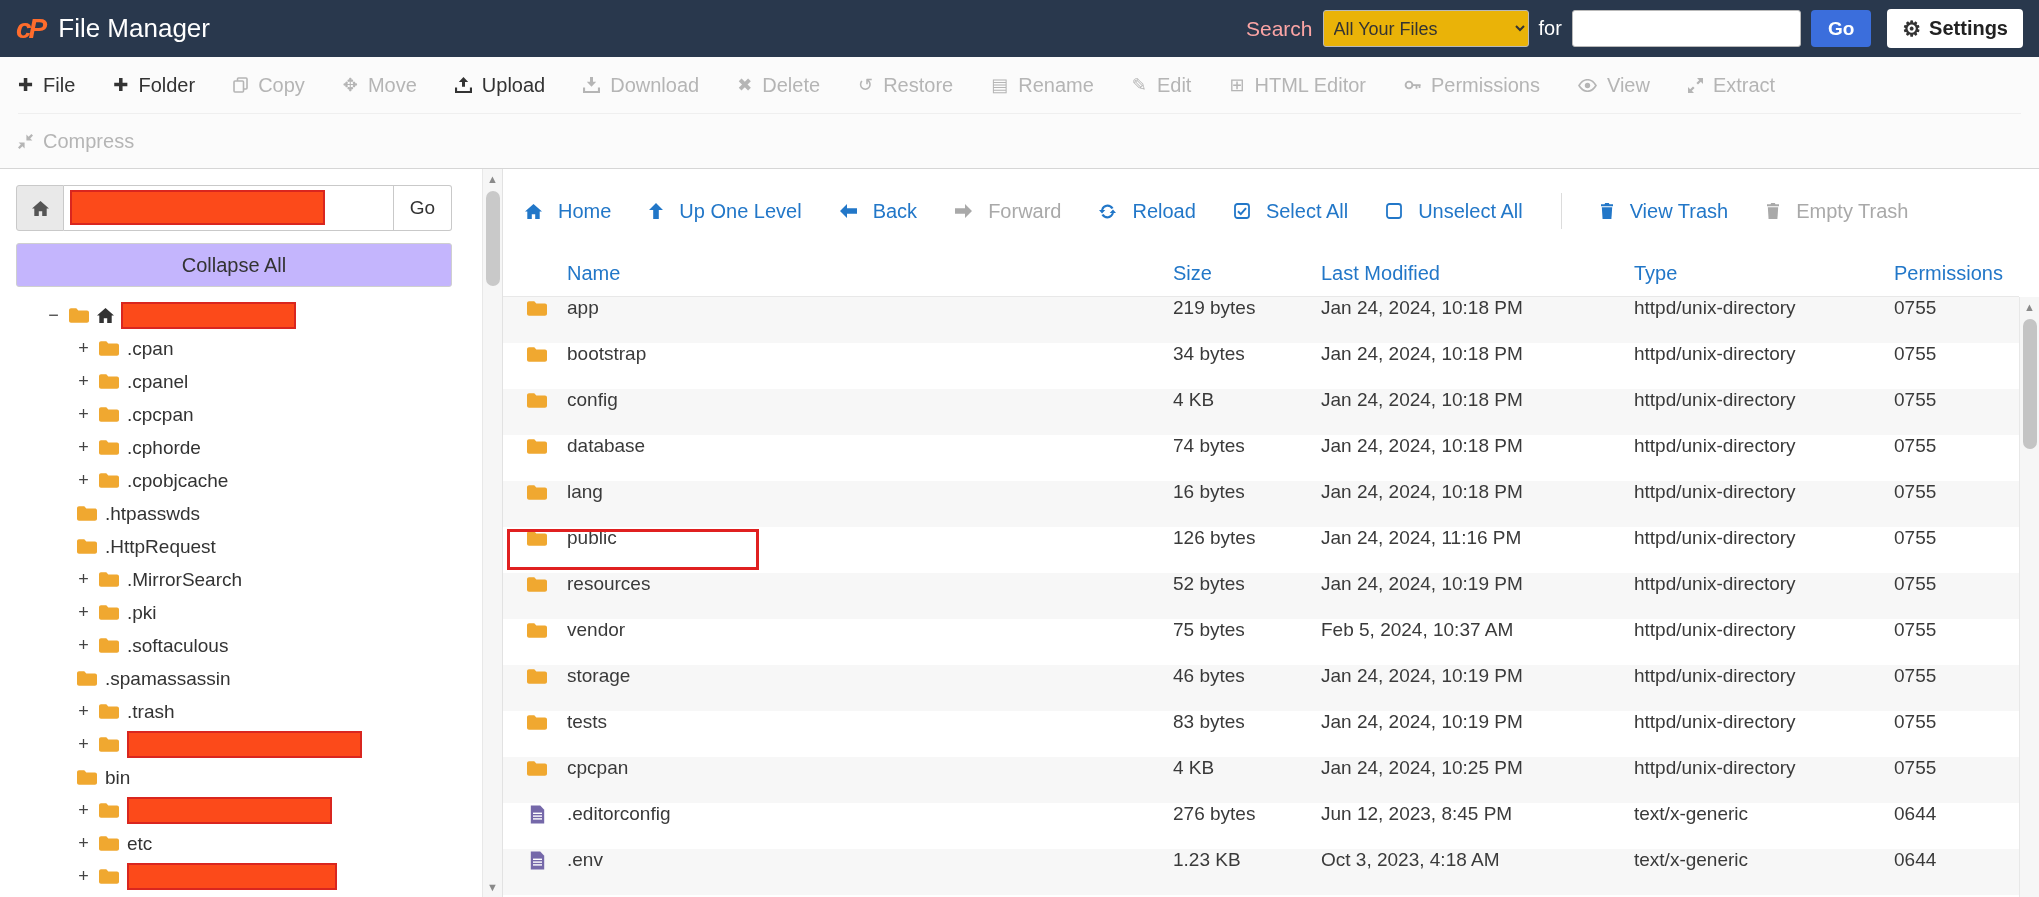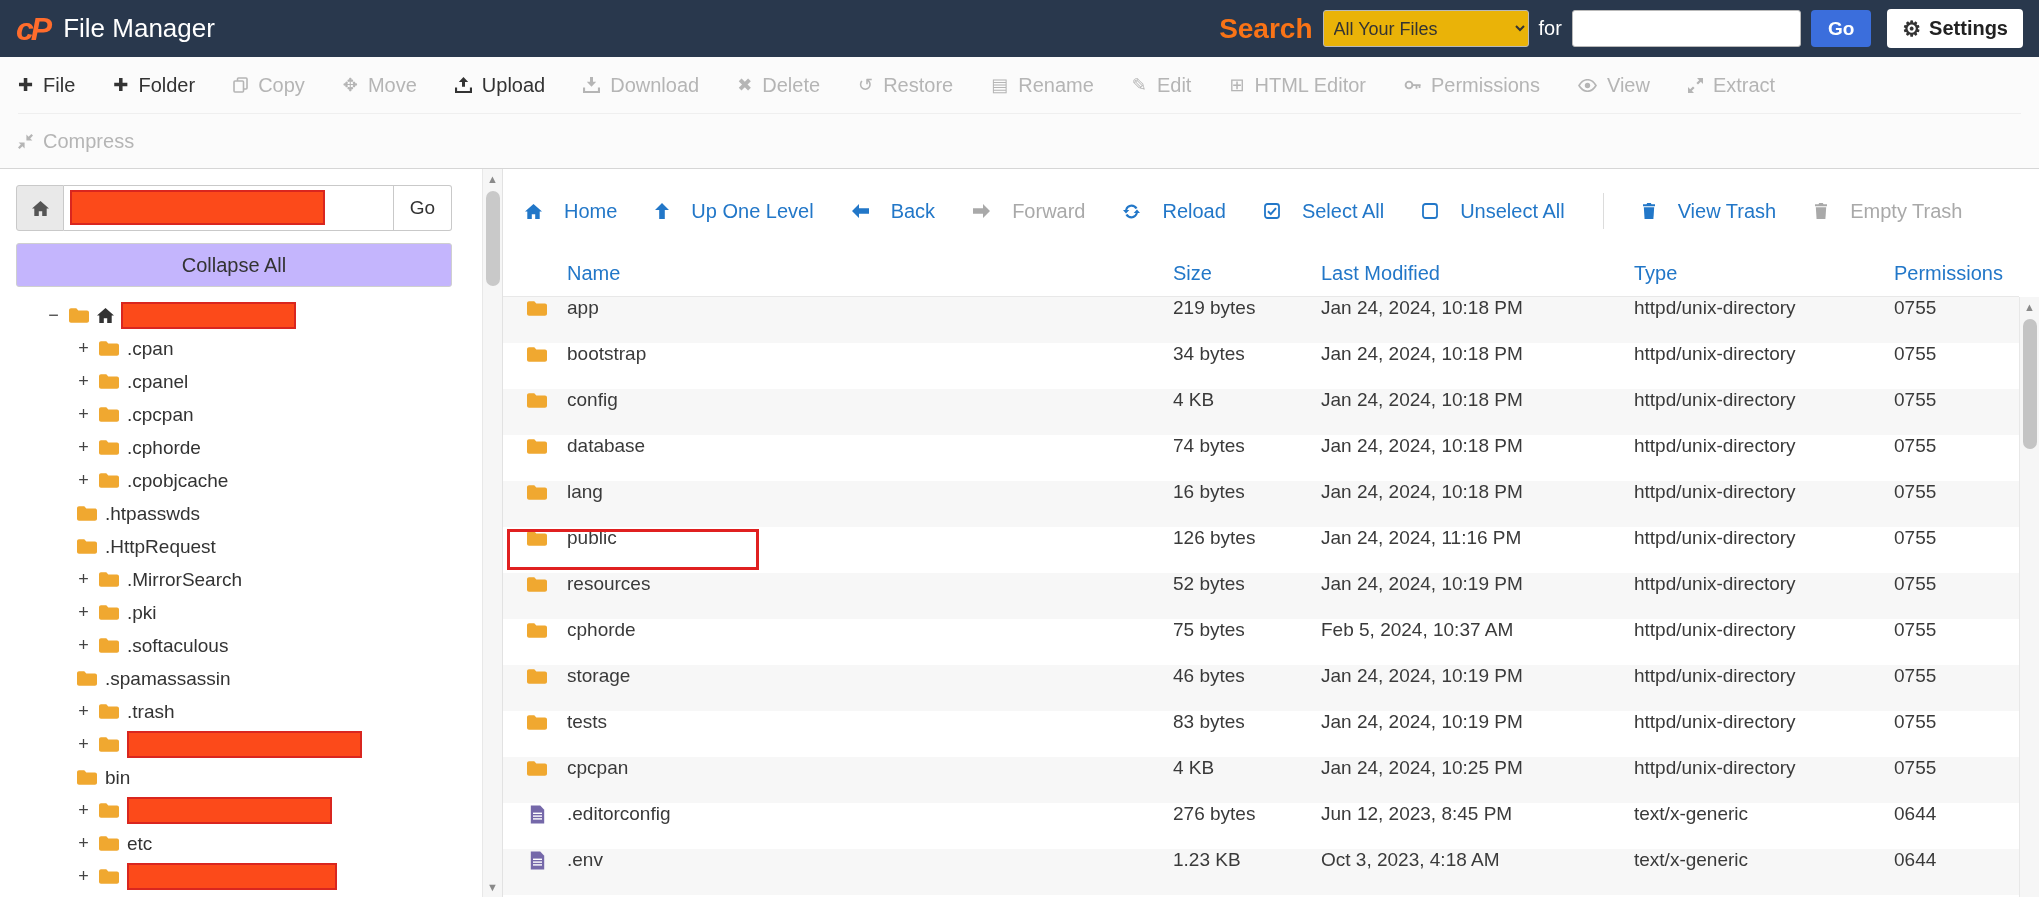--- a/index.html
+++ b/index.html
@@ -1,24 +1,24 @@
 <!DOCTYPE html>
 <html style="--header-bg: #29384D; --logo: #FF6C2C; --link: #2277C8; --go-button: #3B6EDC; --folder: #F0A830; --file-icon: #7568A9; --redaction-fill: #FC4A1A; --redaction-border: #D9261F; --annotation-red: #E02020; --disabled: #B5B5B5;"><head>
 <meta charset="utf-8">
 <style>
   *{box-sizing:border-box;margin:0;padding:0}
   html,body{width:2039px;height:897px;overflow:hidden}
   body{font-family:"Liberation Sans",sans-serif;background:#fff;color:#333;position:relative}
 
   
   .header{height:57px;background:var(--header-bg,#29384D);display:flex;align-items:center;padding:0 16px;gap:12px}
-  .logo{color:var(--logo,#FF6C2C);font-size:32px;font-weight:bold;font-style:italic;letter-spacing:-3px;line-height:1}
+  .logo{color:var(--logo,#FF6C2C);font-size:28px;font-weight:bold;font-style:italic;letter-spacing:-3px;line-height:1}
   .app-title{color:#fff;font-size:26px;margin-left:2px}
   .header-search{margin-left:auto;display:flex;align-items:center;gap:10px}
-  .search-label{color:#f97316;font-size:28px;font-weight:bold}
+  .search-label{color:#fca5a5;font-size:21px;font-weight:normal}
   .search-scope{width:206px;height:37px;font-size:18px;padding:0 6px;border-radius:3px;border:1px solid #B9B9B9;background:#eab308;color:#333}
   .for-label{color:#fff;font-size:20px}
   .search-input{width:229px;height:37px;border:1px solid #B9B9B9;border-radius:3px;font-size:18px;padding:0 10px}
   .go-btn{height:37px;padding:0 17px;font-size:19px;font-weight:bold;color:#fff;background:var(--go-button,#3B6EDC);border:0;border-radius:4px;cursor:pointer}
   .settings-btn{height:39px;padding:0 15px;background:#fff;border:0;border-radius:4px;font-size:20px;font-weight:bold;color:#222;display:flex;align-items:center;gap:8px;margin-left:6px;cursor:pointer}
   .settings-btn .gear{font-size:21px;color:#333}
 
   
   .toolbar{background:#FBFBFB;border-bottom:1px solid #D6D6D6;padding:0 18px}
   .toolbar-row{display:flex;align-items:center;gap:38px}
@@ -51,21 +51,21 @@
 
   
   .sb-scrollbar{flex:0 0 20px;background:#F6F6F6;border-left:1px solid #E8E8E8;position:relative;display:flex;flex-direction:column;align-items:center;font-size:11px;color:#8A8A8A}
   .scroll-up,.scroll-down{height:20px;width:100%;display:flex;align-items:center;justify-content:center;cursor:pointer}
   .sb-thumb{width:14px;height:95px;background:#C9C9C9;border-radius:7px;margin-top:2px;cursor:pointer}
   .sb-scrollbar .scroll-down{position:absolute;bottom:0;left:0}
 
   
   .main{flex:1;min-width:0;border-left:1px solid #E2E2E2;padding-top:16px;position:relative}
   .navbar{display:flex;align-items:center;gap:38px;height:52px;padding:0 22px;font-size:20px;white-space:nowrap}
-  .nav-item{display:flex;align-items:center;gap:22px;color:var(--link,#2277C8);cursor:pointer}
+  .nav-item{display:flex;align-items:center;gap:16px;color:var(--link,#2277C8);cursor:pointer}
   .nav-item.disabled{color:#A9A9A9;cursor:default}
   .nav-divider{width:1px;height:36px;background:#DCDCDC}
 
   .ftable{margin-top:14px;padding-right:20px}
   .hrow{display:flex;align-items:center;height:46px;color:var(--link,#2277C8);font-size:20px;border-bottom:1px solid #E8E8E8}
   .hrow .col-name{padding-left:64px}
   .hcell{cursor:pointer}
   .frow{display:flex;align-items:flex-start;height:46px;font-size:19px;color:#3A3A3A;position:relative;cursor:pointer}
   .tbody .frow:nth-child(odd){background:#F7F7F7}
   .col-name{flex:0 0 670px;display:flex;align-items:center;padding-left:20px;gap:16px;overflow:hidden}
@@ -584,21 +584,21 @@
             <div class="col-type">httpd/unix-directory</div>
             <div class="col-perm">0755</div>
           </div>
           <div class="frow">
             <div class="col-name">
               <span class="icon-box">
                 <svg width="22" height="17" viewBox="0 0 22 17">
                   <path d="M1 3.2C1 2.1 1.9 1.2 3 1.2h5.3l2 2.2H19c1.1 0 2 .9 2 2v8.4c0 1.1-.9 2-2 2H3c-1.1 0-2-.9-2-2Z" fill="#F0A830"></path>
                 </svg>
               </span>
-              <span>cphorde</span>
+              <span>vendor</span>
             </div>
             <div class="col-size">75 bytes</div>
             <div class="col-mod">Feb 5, 2024, 10:37 AM</div>
             <div class="col-type">httpd/unix-directory</div>
             <div class="col-perm">0755</div>
           </div>
           <div class="frow">
             <div class="col-name">
               <span class="icon-box">
                 <svg width="22" height="17" viewBox="0 0 22 17">

